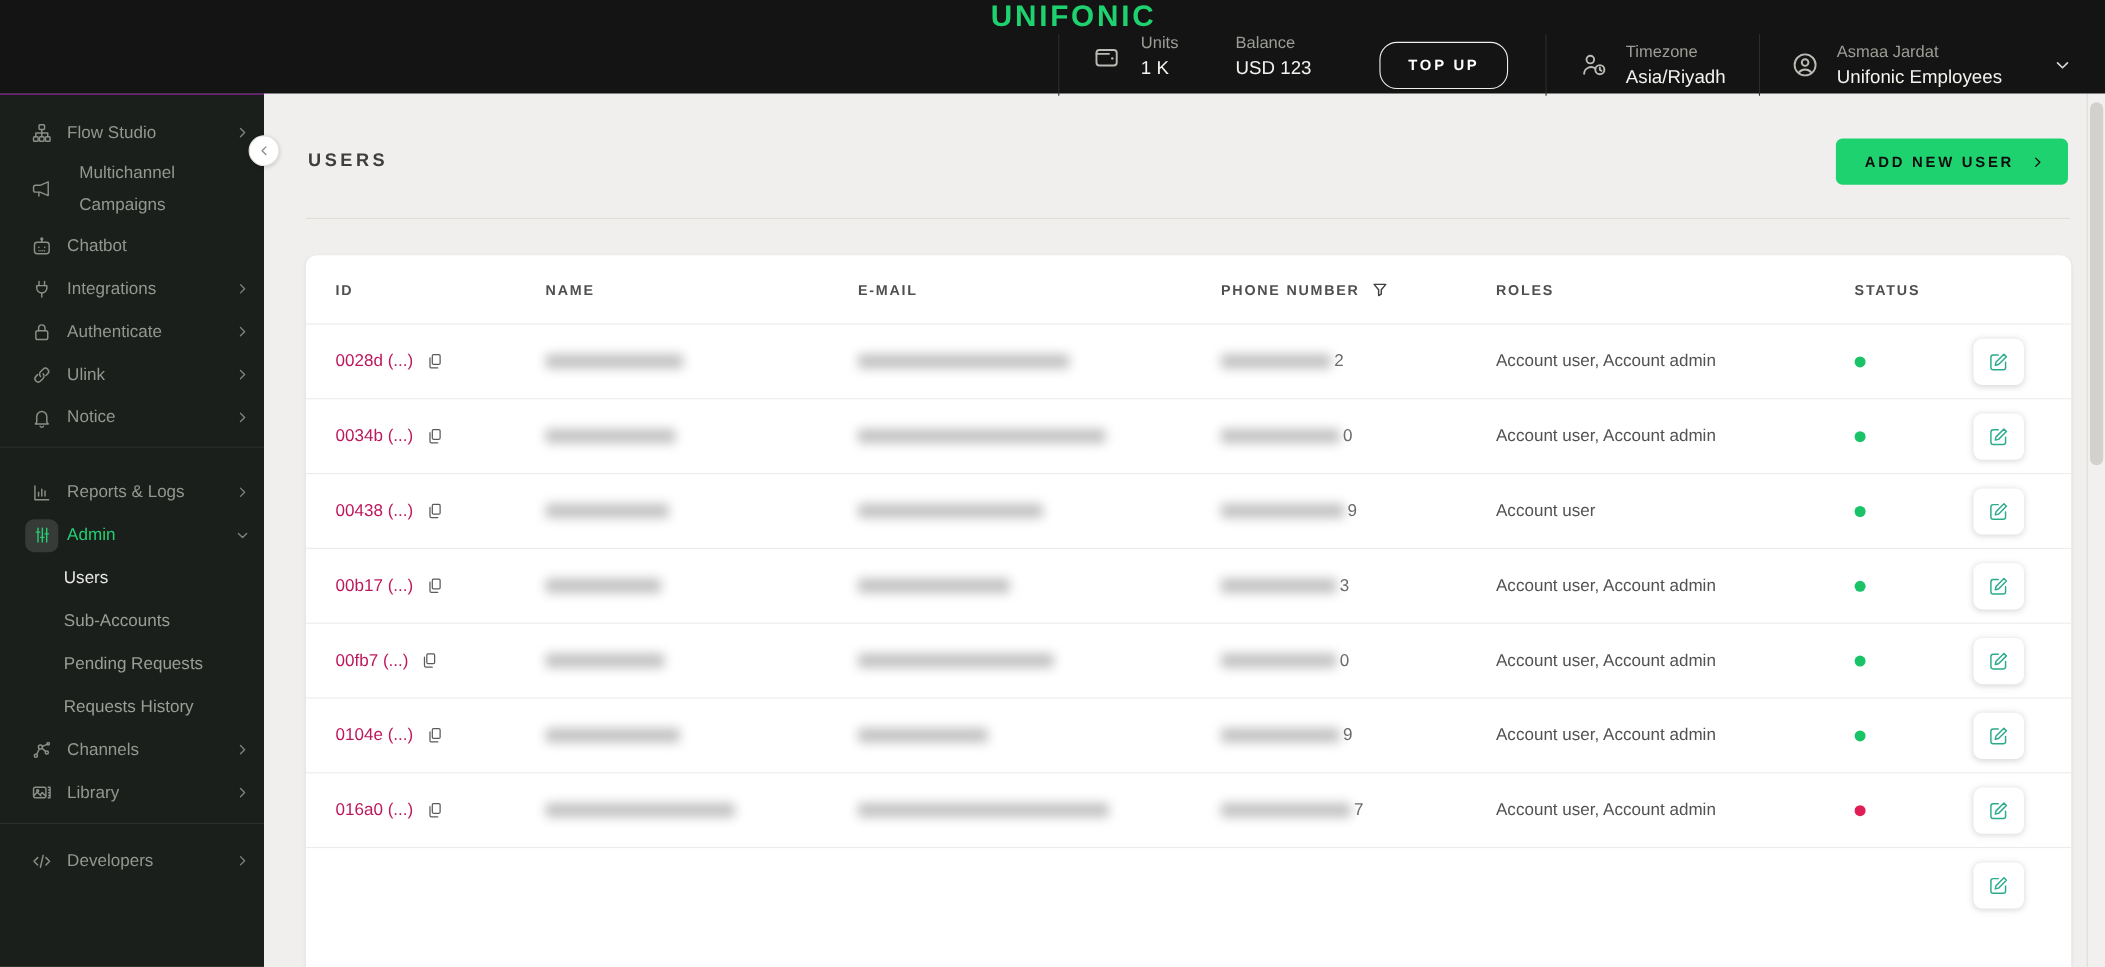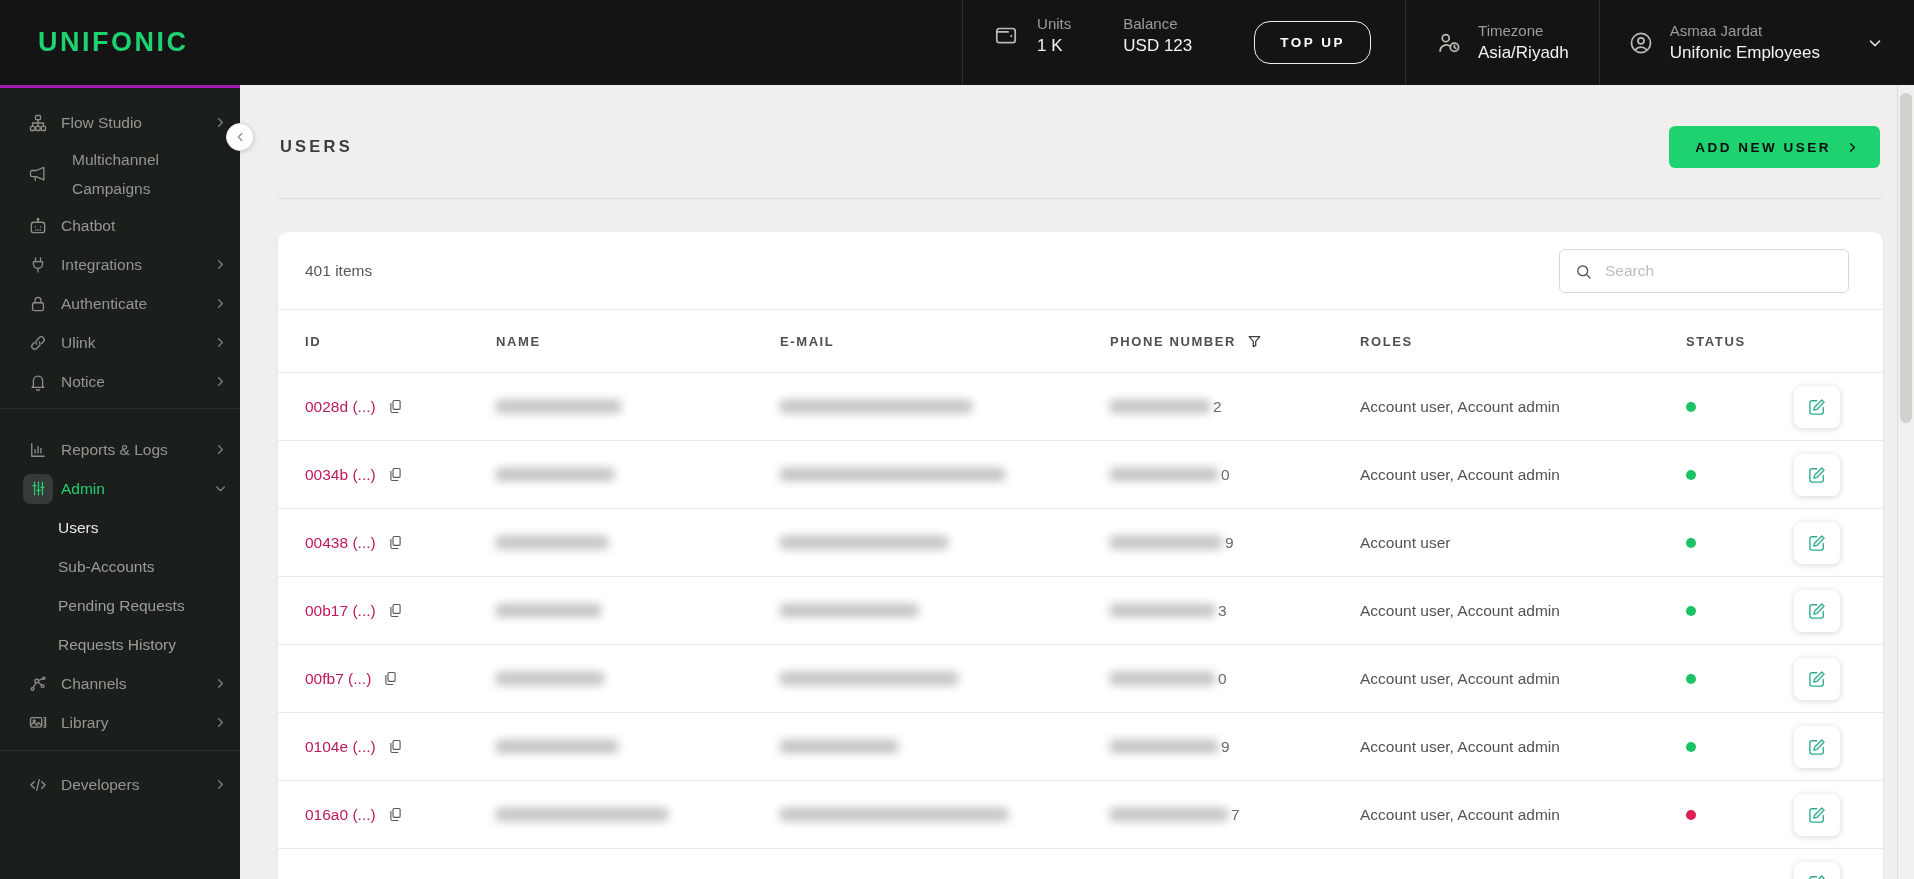--- a/index.html
+++ b/index.html
@@ -7,21 +7,21 @@
   body {
     font-family: "Liberation Sans", sans-serif;
     background:#f0efed; position:relative; color:#4a4a4a;
   }
   svg { display:block; }
   .icn svg { width:100%; height:100%; }
 
   
   .topbar {
     position:absolute; top:0; left:0; width:1914px; height:85px;
-    background:#141414; display:flex; align-items:center; z-index:10;
+    background:#141414; display:flex; align-items:center; z-index:10;flex-direction:column;
   }
   .logo {
     margin-left:38px; font-size:27px; font-weight:bold; letter-spacing:2.5px;
     color:#1ed36f;
   }
   .tb-right { margin-left:auto; display:flex; align-items:stretch; height:100%; }
   .vdiv { width:1px; background:#2d2d2b; }
   .tb-group { display:flex; align-items:center; }
   .tb-icn { width:26px; height:26px; color:#b9bcb4; }
   .stat { display:flex; flex-direction:column; gap:4px; }
@@ -35,21 +35,21 @@
     color:#ffffff; font-size:13.5px; font-weight:bold; letter-spacing:2.5px;
     padding:13px 25px; cursor:pointer; font-family:inherit;
   }
   .tz-group { padding:0 30px; gap:16px; }
   .acct-group { padding:0 30px 0 28px; gap:16px; }
   .acct-chevron { width:18px; height:18px; color:#d8d8d4; margin-left:30px; }
 
   
   .sidebar {
     position:absolute; top:85px; left:0; width:240px; bottom:0;
-    background:#1b1f1c; border-top:3px solid #a21caf; padding-top:15px; z-index:5;
+    background:#1b1f1c; border-top:1px solid #a21caf; padding-top:15px; z-index:5;
   }
   .snav-item {
     height:39px; display:flex; align-items:center; padding-left:28px;
     position:relative; color:#93978f; font-size:15.5px; cursor:pointer;
   }
   .snav-item.tall { height:64px; }
   .snav-item.tall .snav-label { width:134px; line-height:1.9;margin-left:11px; }
   .snav-icn { width:20px; height:20px; margin-right:13px; color:#8b8f87; flex:none; display:flex; align-items:center; justify-content:center; }
   .snav-icn svg { width:20px; height:20px; }
   .snav-chev { position:absolute; right:12px; width:15px; height:15px; color:#7e827a; }
@@ -411,32 +411,20 @@
     <span>ADD NEW USER</span>
     <span class="icn">
         <svg viewBox="0 0 24 24" fill="none" stroke="currentColor" stroke-width="1.6" stroke-linecap="round" stroke-linejoin="round">
           <path d="M9 6l6 6-6 6" stroke-width="2"></path>
         </svg>
       </span>
   </button>
   <div class="hdr-divider"></div>
 
   <section class="card">
-    <div class="card-toolbar">
-      <span class="items-count">401 items</span>
-      <div class="search-box">
-        <span class="icn">
-            <svg viewBox="0 0 24 24" fill="none" stroke="currentColor" stroke-width="1.6" stroke-linecap="round" stroke-linejoin="round">
-              <circle cx="11" cy="11" r="6.2"></circle>
-              <path d="M15.6 15.6L20.2 20.2"></path>
-            </svg>
-          </span>
-        <input type="text" placeholder="Search" style="">
-      </div>
-    </div>
     <div class="tgrid thead" id="thead">
         <div class="th">
           <span>ID</span>
         </div>
         <div class="th">
           <span>NAME</span>
         </div>
         <div class="th">
           <span>E-MAIL</span>
         </div>

